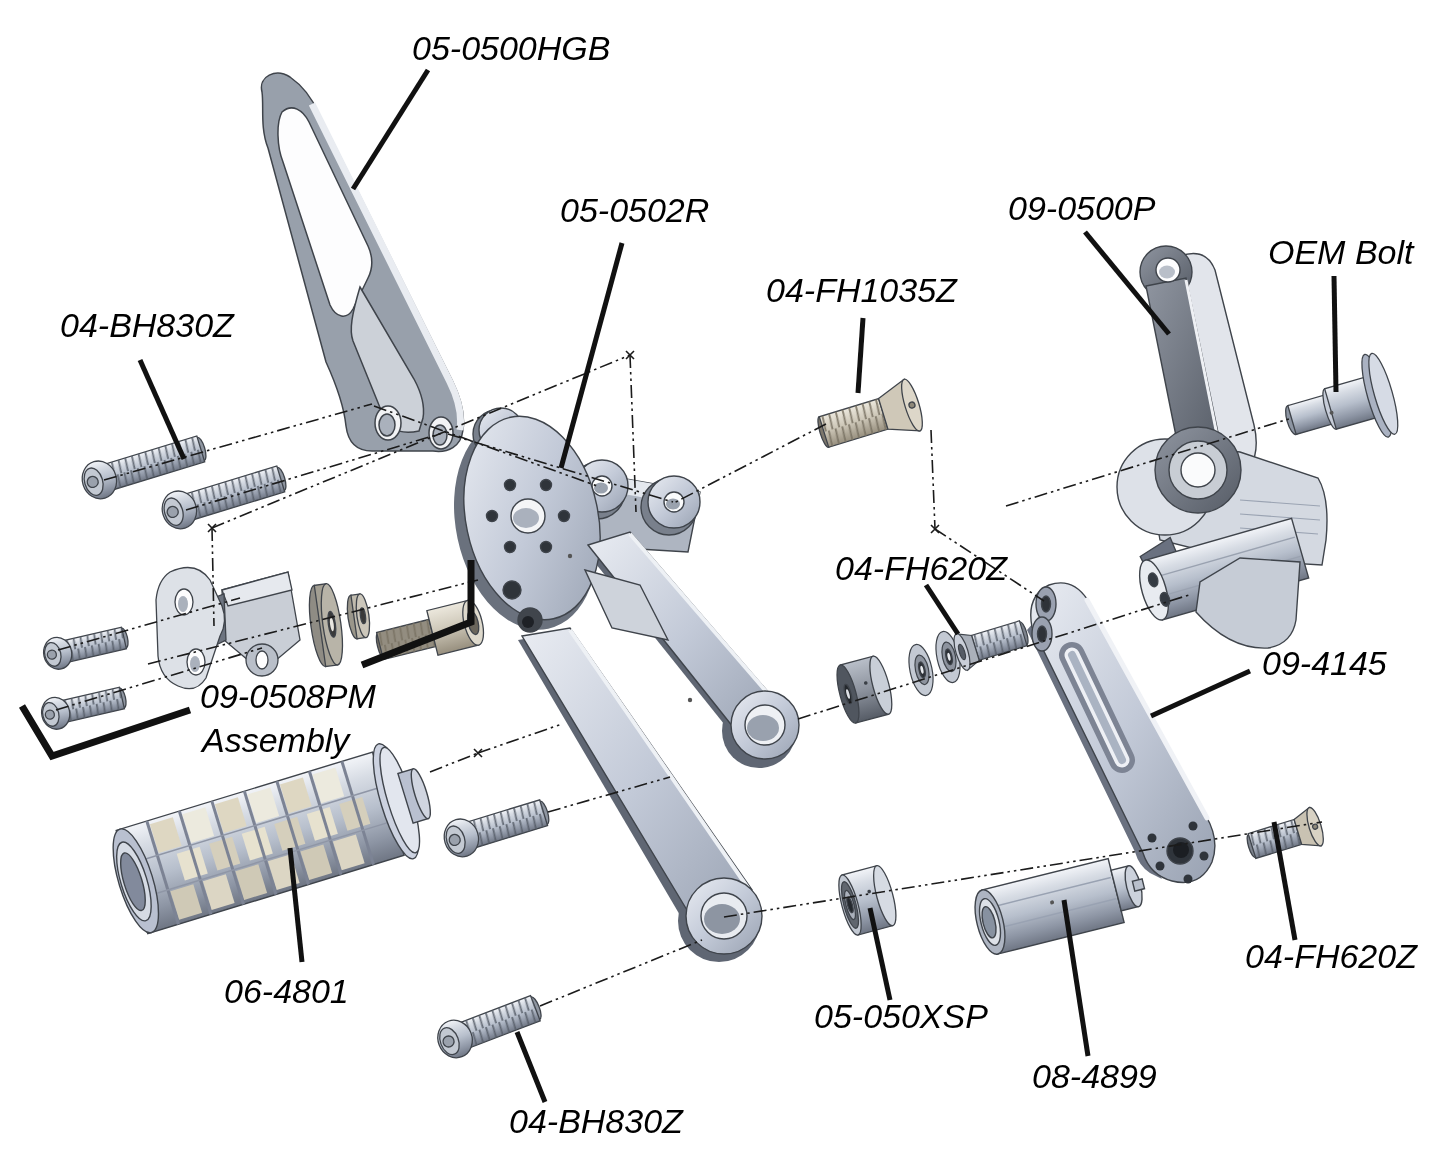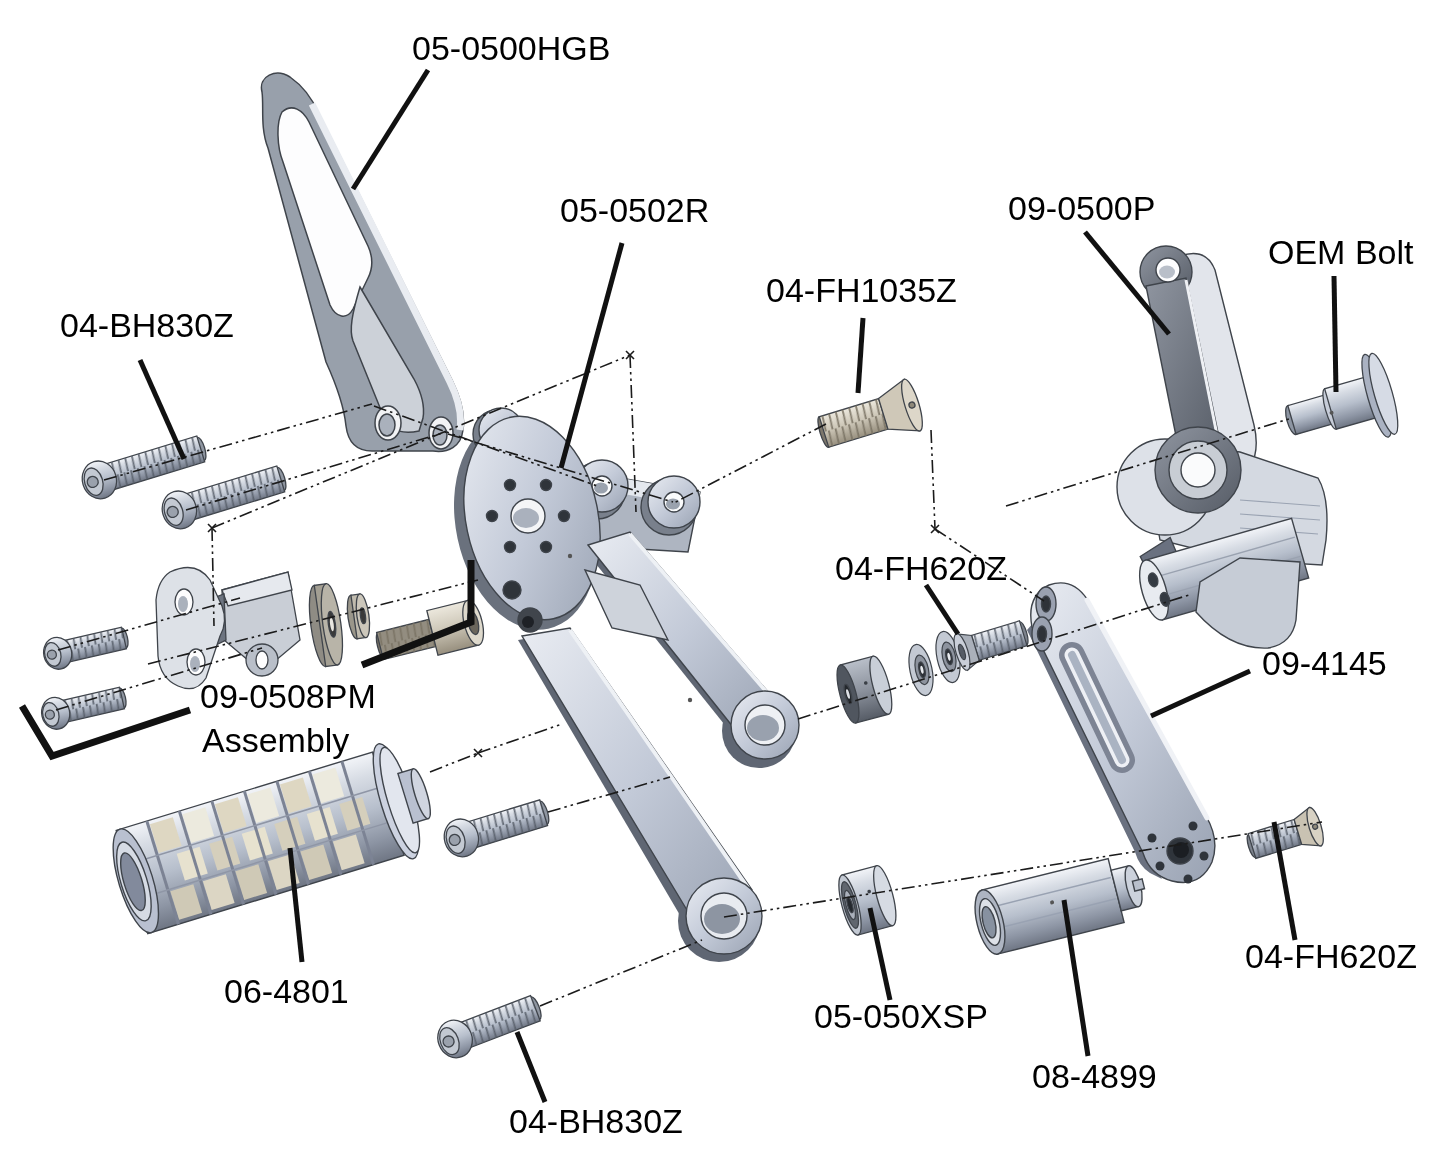--- a/index.html
+++ b/index.html
@@ -1,17 +1,17 @@
 <!DOCTYPE html>
 <html><head>
 <meta charset="utf-8">
 <style>
   html,body{margin:0;padding:0;background:#ffffff;}
   body{font-family:"Liberation Sans", sans-serif;}
-  #stage{width:1445px;height:1162px;position:relative;background:#fff;overflow:hidden;}
+  #stage{width:1445px;height:1162px;position:relative;background:#fff;overflow:hidden;font-style:italic;}
   svg{display:block;}
   text.part-label{font-family:"Liberation Sans", sans-serif;font-size:34px;fill:#000;}
 </style>
 </head>
 <body>
 
 <div id="stage">
 <svg width="1445" height="1162" viewBox="0 0 1445 1162">
   <defs>
     <linearGradient id="cylV" x1="0" y1="0" x2="0" y2="1">

